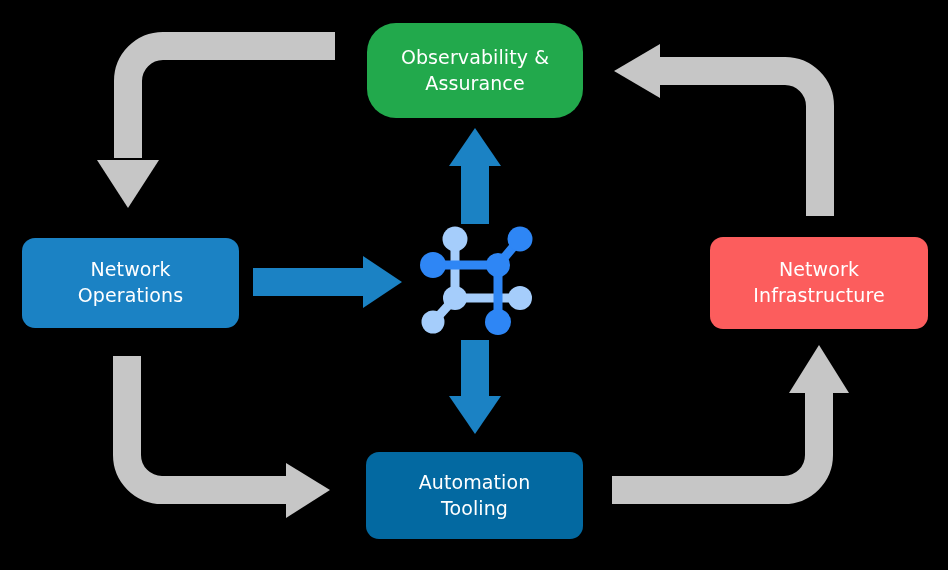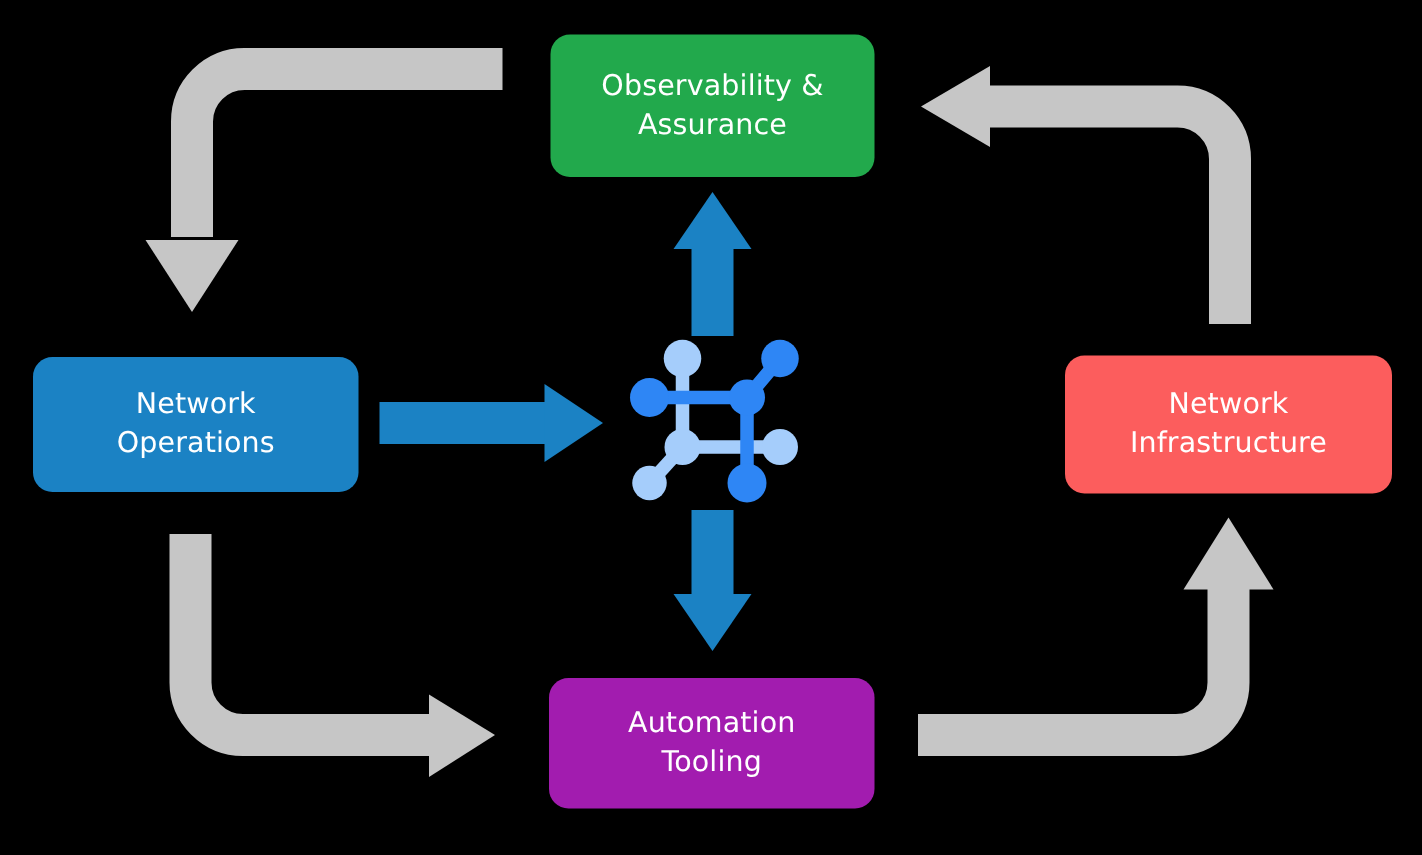--- a/index.html
+++ b/index.html
@@ -25,21 +25,21 @@
     color: #ffffff;
     font-size: 19px;
     line-height: 1.35;
     font-weight: 400;
     letter-spacing: 0.1px;
     box-sizing: border-box;
     padding: 4px 10px;
   }
   .node-label { display: block; white-space: pre-line; }
 
-  #box-observability { left: 367px; top: 23px;  width: 216px; height: 95px; }
+  #box-observability { left: 367px; top: 23px;  width: 216px; height: 95px; border-radius: 29px; }
   #box-operations    { left: 22px;  top: 238px; width: 217px; height: 90px; }
   #box-infrastructure{ left: 710px; top: 237px; width: 218px; height: 92px; }
   #box-automation    { left: 366px; top: 452px; width: 217px; height: 87px; }
 
   #svg-layer {
     position: absolute;
     left: 0; top: 0;
     width: 948px; height: 570px;
   }
 </style>
@@ -120,18 +120,18 @@
   <div class="node-box" id="box-operations" style="background: rgb(27, 130, 196);">
     <span class="node-label">Network
 Operations</span>
   </div>
 
   <div class="node-box" id="box-infrastructure" style="background: rgb(252, 93, 93);">
     <span class="node-label">Network
 Infrastructure</span>
   </div>
 
-  <div class="node-box" id="box-automation" style="background: #a21caf;">
+  <div class="node-box" id="box-automation" style="background: #0369a1;">
     <span class="node-label">Automation
 Tooling</span>
   </div>
 
 </div>
 
 </body></html>

